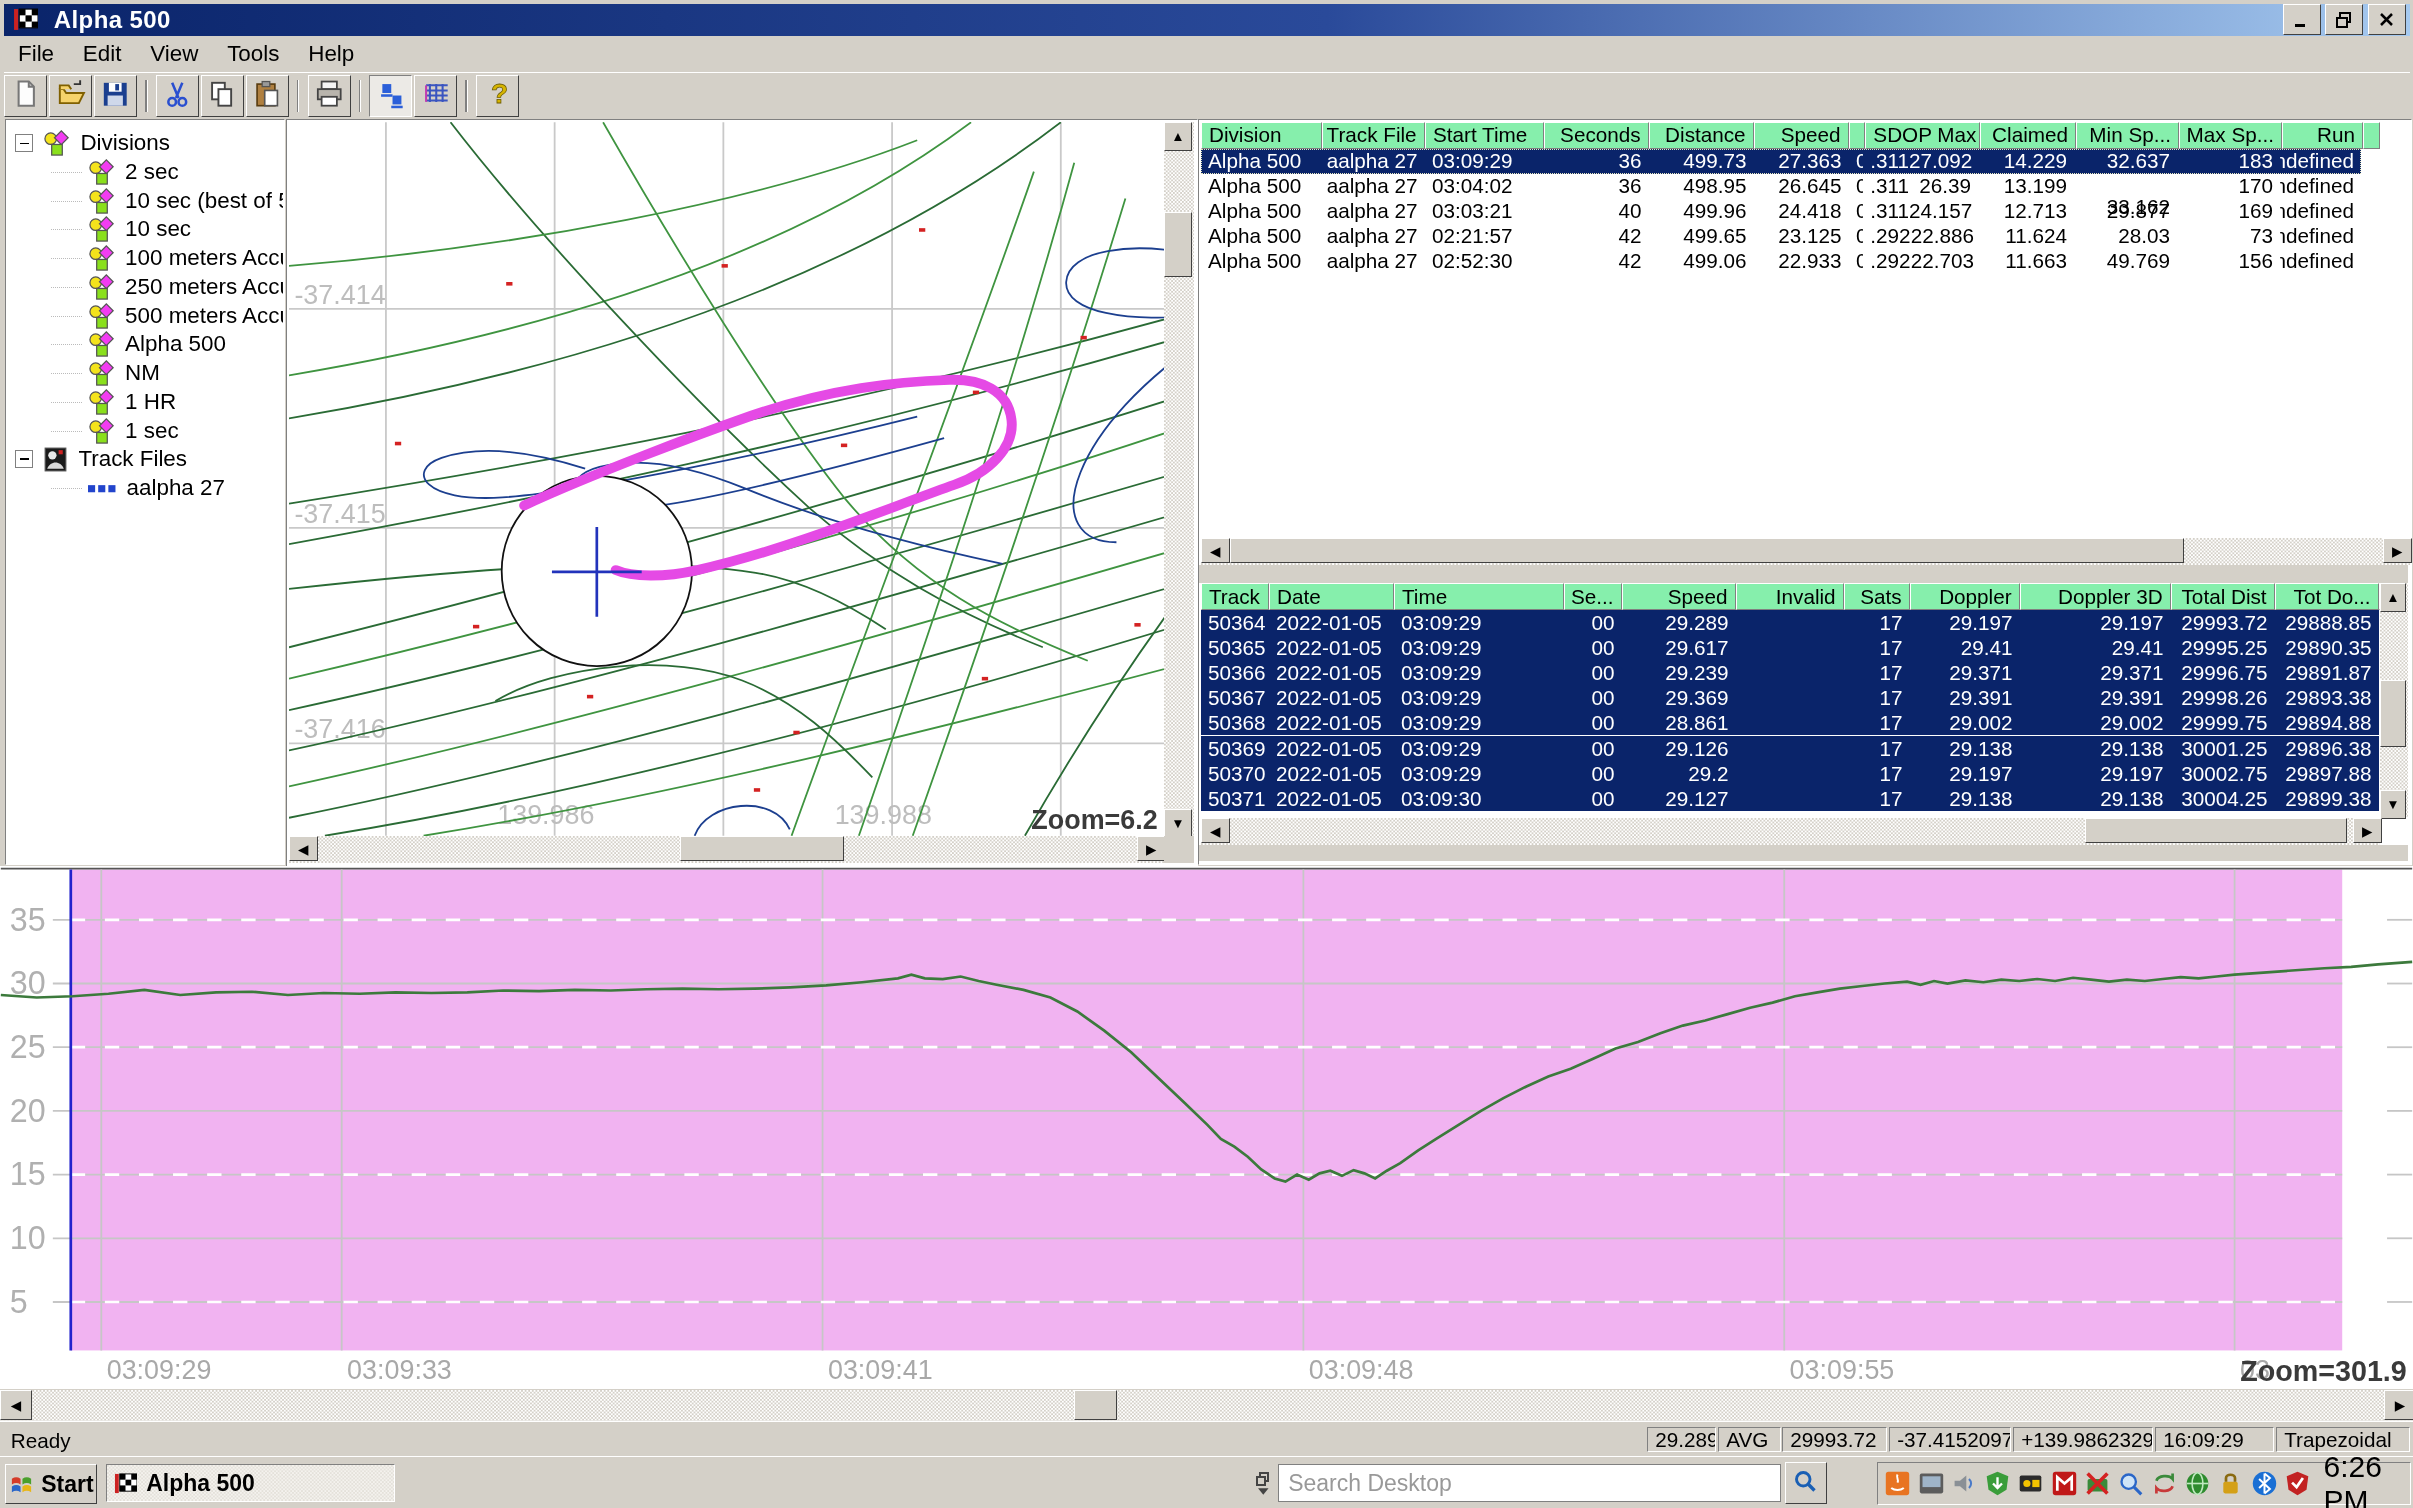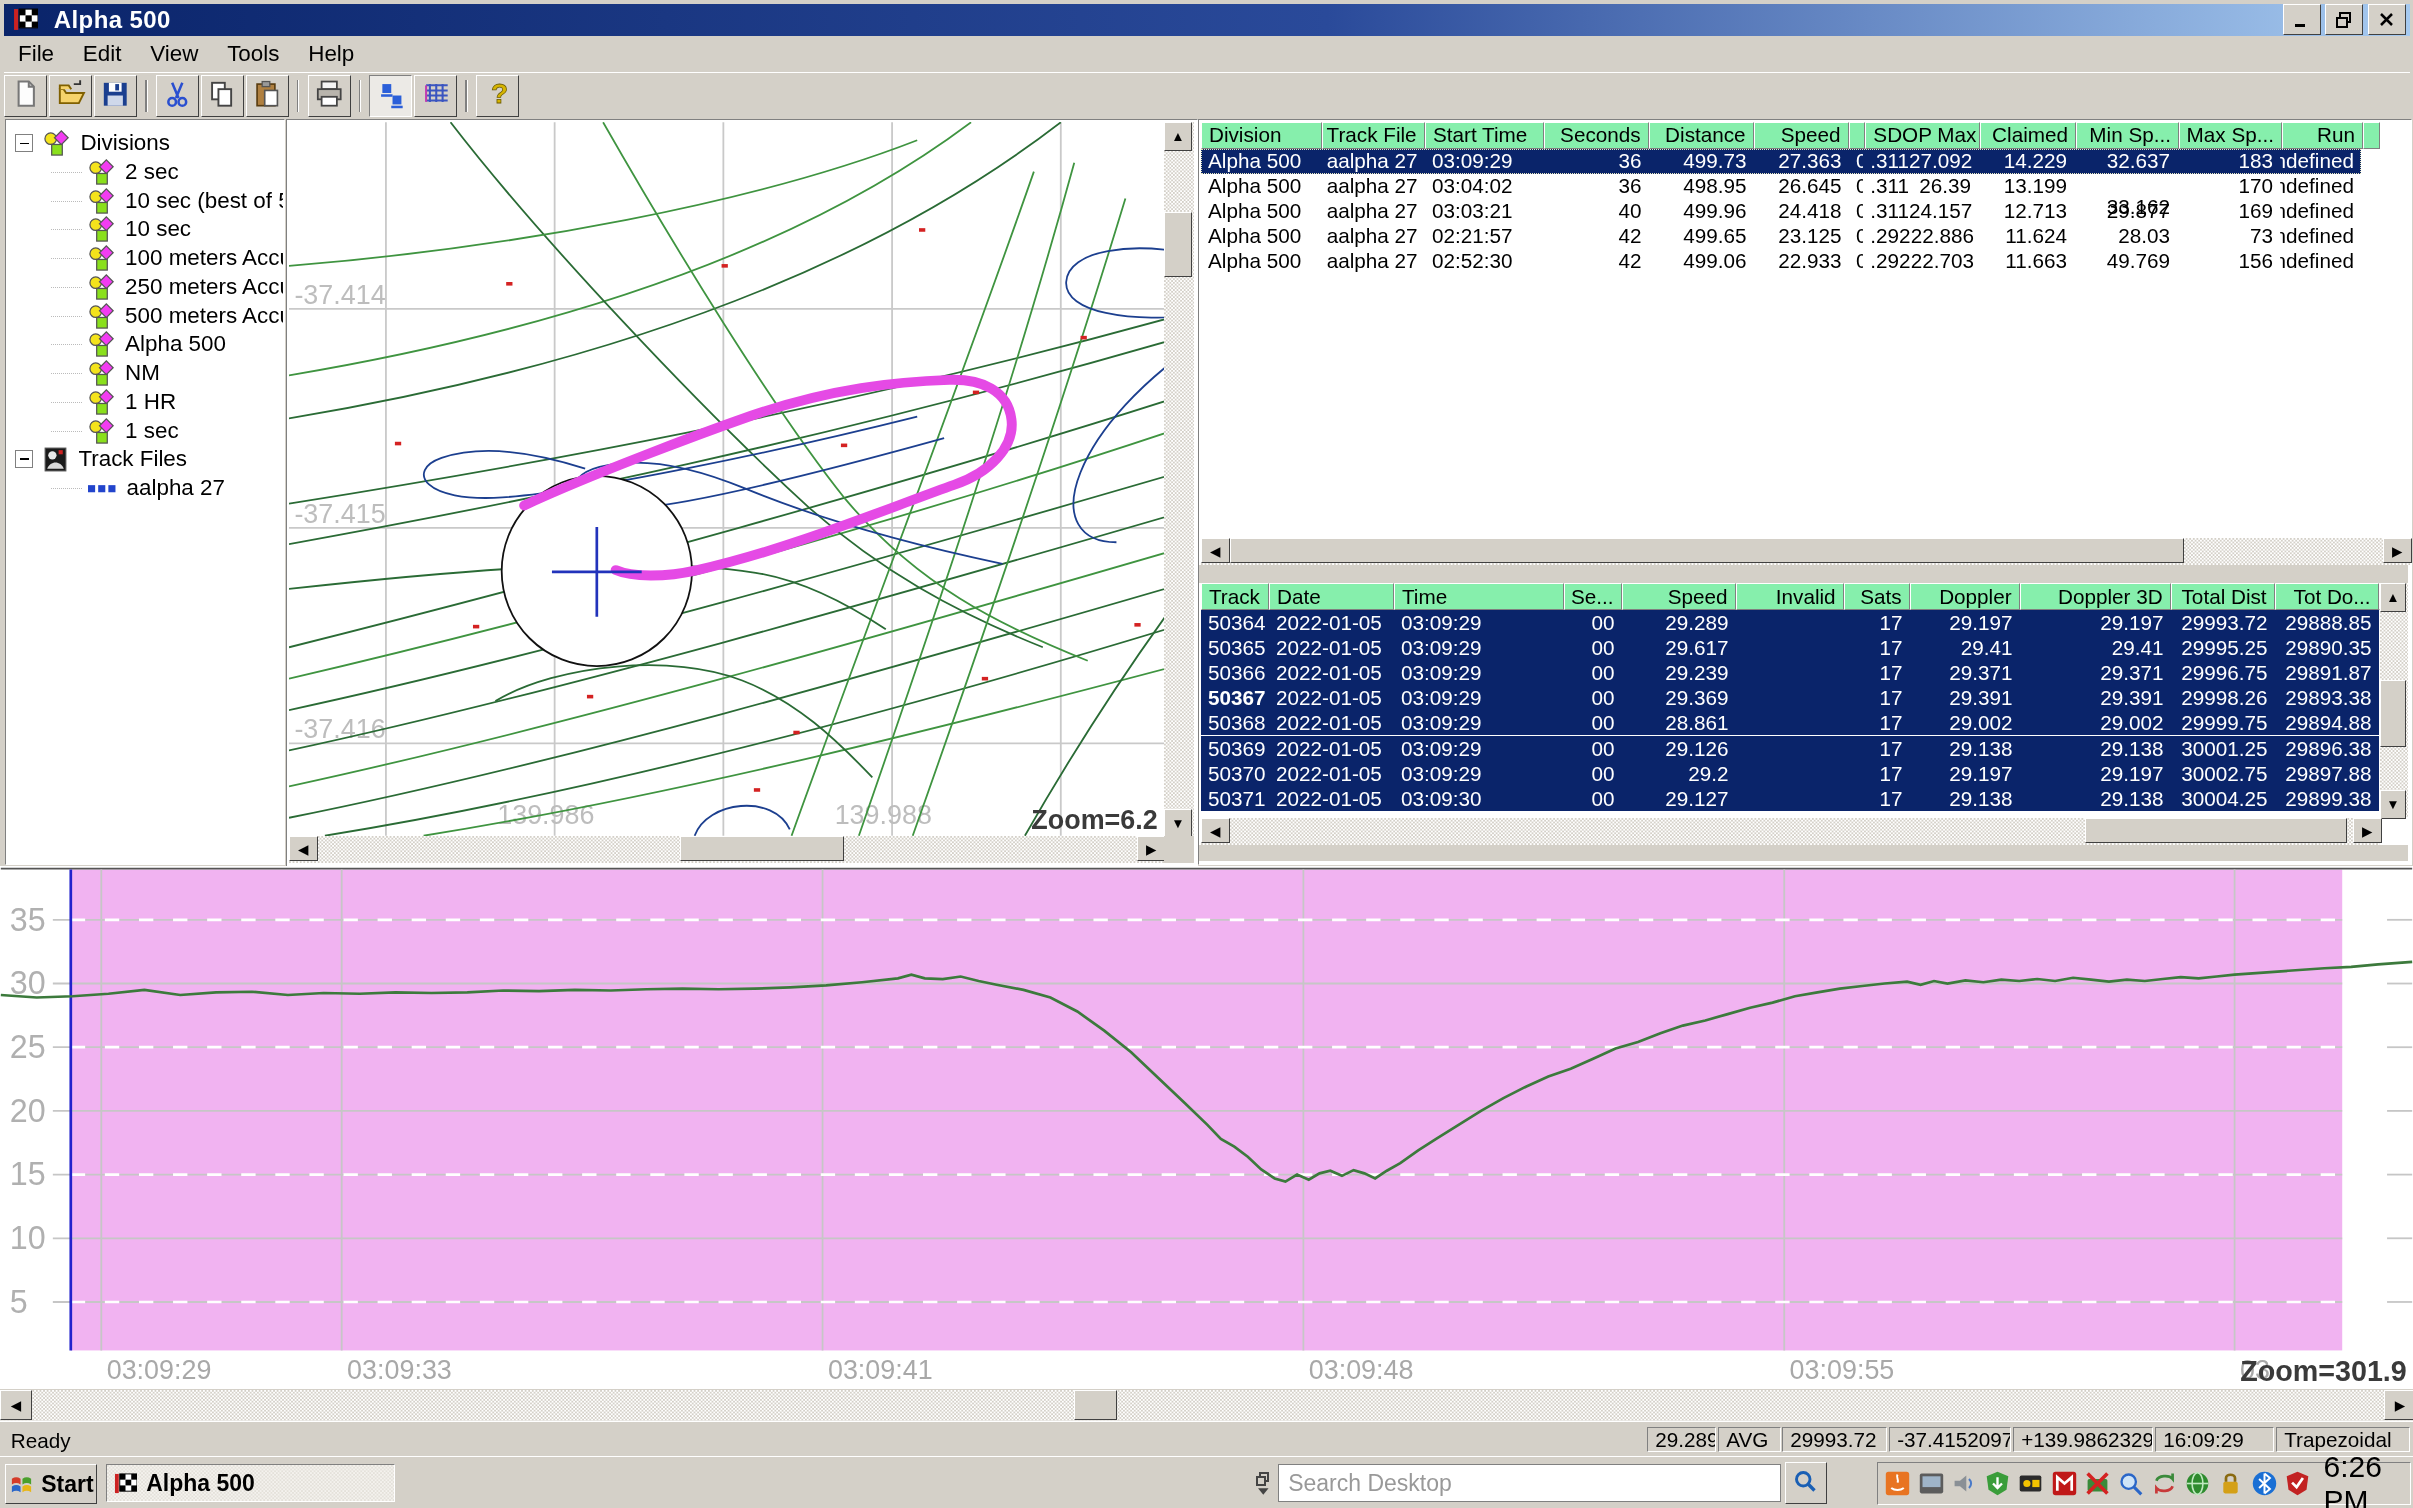--- a/index.html
+++ b/index.html
@@ -586,21 +586,21 @@
           <span class="tcell al-r" style="width:58px;">00</span>
           <span class="tcell al-r" style="width:114px;">29.239</span>
           <span class="tcell al-r" style="width:108px;"></span>
           <span class="tcell al-r" style="width:66px;">17</span>
           <span class="tcell al-r" style="width:110px;">29.371</span>
           <span class="tcell al-r" style="width:151px;">29.371</span>
           <span class="tcell al-r" style="width:104px;">29996.75</span>
           <span class="tcell al-r" style="width:104px;">29891.87</span>
         </div>
         <div class="trow sel " style="left:0;top:102px;">
-          <span class="tcell " style="width:68px;font-weight:bold;">50367</span>
+          <span class="tcell " style="width:68px;">50367</span>
           <span class="tcell " style="width:125px;">2022-01-05</span>
           <span class="tcell " style="width:170px;">03:09:29</span>
           <span class="tcell al-r" style="width:58px;">00</span>
           <span class="tcell al-r" style="width:114px;">29.369</span>
           <span class="tcell al-r" style="width:108px;"></span>
           <span class="tcell al-r" style="width:66px;">17</span>
           <span class="tcell al-r" style="width:110px;">29.391</span>
           <span class="tcell al-r" style="width:151px;">29.391</span>
           <span class="tcell al-r" style="width:104px;">29998.26</span>
           <span class="tcell al-r" style="width:104px;">29893.38</span>

